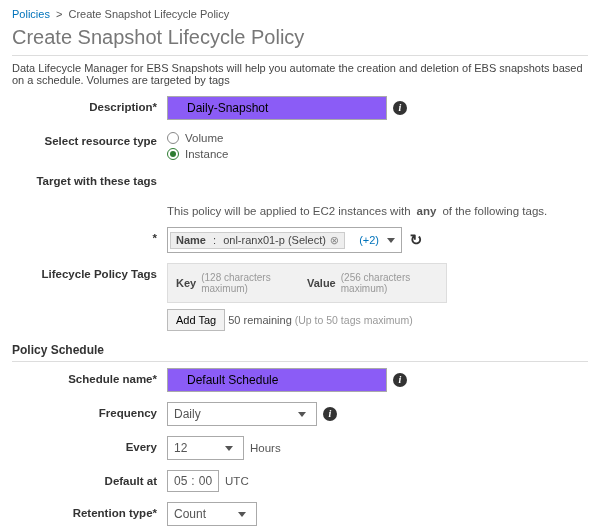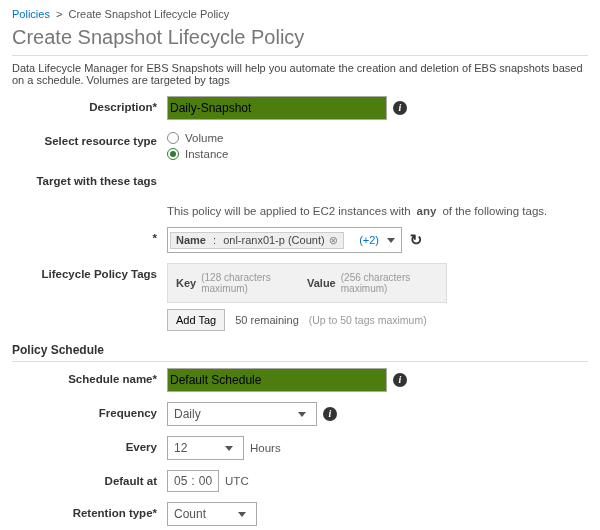--- a/index.html
+++ b/index.html
@@ -7,21 +7,21 @@
   .breadcrumb { font-size: 11px; margin-bottom: 6px; }
   .breadcrumb a { color: #0073bb; text-decoration: none; }
   .breadcrumb span.sep { color: #555; margin: 0 3px; }
   .breadcrumb span.curr { color: #555; }
   h1.page-title { font-size: 20px; font-weight: normal; color: #777; margin: 4px 0 6px; }
   .hr { border: none; border-top: 1px solid #ddd; margin-bottom: 6px; }
   .intro { font-size: 11px; color: #444; margin-bottom: 10px; }
   .form-row { display: flex; align-items: flex-start; margin-bottom: 10px; }
   .label-col { width: 155px; text-align: right; padding-right: 10px; padding-top: 5px; font-size: 11.5px; color: #333; font-weight: bold; }
   .field-col { flex: 1; display: flex; align-items: center; gap: 6px; flex-wrap: wrap; font-size: 11.5px; color: #555; }
-  input[type=text] { border: 1px solid #aaa; background: #4d7c0f; padding: 4px 2px; font-size: 12px; height: 24px; }
+  input[type=text] { border: 1px solid #aaa; background: #8b5cf6; padding: 4px 19px; font-size: 12px; height: 24px; }
   .txt-wide { width: 220px; }
   .info-icon { width: 14px; height: 14px; border-radius: 50%; background: #333; color: #fff; display: inline-flex; align-items: center; justify-content: center; font-family: Georgia, serif; font-style: italic; font-weight: bold; font-size: 10px; line-height:1; }
   .radio-stack { display: flex; flex-direction: column; gap: 4px; padding-top:2px; }
   .radio-item { display: flex; align-items: center; gap: 6px; font-size: 11.5px; color: #555; }
   .radio { width: 12px; height: 12px; border: 1px solid #888; border-radius: 50%; display: inline-block; position: relative; }
   .radio.selected { border-color: #2e7d32; }
   .radio.selected::after { content:""; position:absolute; inset:2px; border-radius:50%; background:#2e7d32; }
   .helper-text { font-size: 11.5px; color: #555; }
   .field-text { font-size: 11.5px; color: #555; padding-top:5px;margin-top:30px; }
   .tag-picker { display:flex; align-items:center; background:#fff; border:1px solid #aaa; height:26px; width:235px; }
@@ -29,21 +29,21 @@
   .chip-x { color:#888; font-size:11px; cursor:pointer; }
   .tag-more { color:#0073bb; font-size:11px; margin-left:auto; margin-right:2px; }
   .caret-down { width:0; height:0; border-left:4px solid transparent; border-right:4px solid transparent; border-top:5px solid #555; margin:0 6px; }
   .refresh-icon { width:16px; height:16px; display:inline-flex; align-items:center; justify-content:center; font-size:15px; font-weight:bold; color:#333; cursor:pointer; }
   .tags-table { width: 280px; background:#f1f1f1; border:1px solid #ddd; }
   .tags-header { display:flex; padding:8px; font-size:11px; }
   .tags-header .col { flex:1; display:flex; align-items:center; gap:5px; }
   .tags-header .col-label { color:#444; font-weight:bold; }
   .tags-header .col-hint { color:#999; font-size:10px; }
   .no-tags { text-align:center; color:#888; font-style:italic; font-size:11px; margin:8px 0; }
-  .add-tag-row { display:flex; align-items:center; gap:10px; font-size:11px; }
+  .add-tag-row { display:flex; align-items:center; gap:3px; font-size:11px; }
   .btn { background:#f2f2f2; border:1px solid #bbb; padding:4px 8px; font-size:11px; cursor:pointer; }
   .hint-grey { color:#999; font-size:10.5px; }
   h2.section { font-size:12px; font-weight:bold; color:#333; margin:12px 0 4px; }
   .select { display:inline-flex; align-items:center; justify-content:space-between; border:1px solid #aaa; background:#fff; height:24px; padding:0 4px 0 6px; font-size:12px; cursor:pointer; }
   .sel-sm { width:77px; }
   .sel-md { width:90px; }
   .sel-lg { width:150px; }
   .time-box { border:1px solid #aaa; padding:3px 6px; font-size:12px; display:inline-flex; gap:4px; align-items:center; }
 </style>
 </head>
@@ -87,21 +87,21 @@
   <div class="label-col">Target with these tags</div>
   <div class="field-col field-text">
      This policy will be applied to EC2 instances with <b>any</b> of the following tags.
   </div>
 </div>
 <div class="form-row">
   <div class="label-col">*</div>
   <div class="field-col">
     <div class="tag-picker">
       <span class="tag-chip">
-        <b>Name</b>&nbsp;:&nbsp;<span>onl-ranx01-p (Count)</span>
+        <b>Name</b>&nbsp;:&nbsp;<span>onl-ranx01-p (Select)</span>
         <span class="chip-x">⊗</span>
       </span>
       <span class="tag-more">(+2)</span>
       <span class="caret-down"></span>
     </div>
     <span class="refresh-icon">↻</span>
   </div>
 </div>
 
 <div class="form-row">

